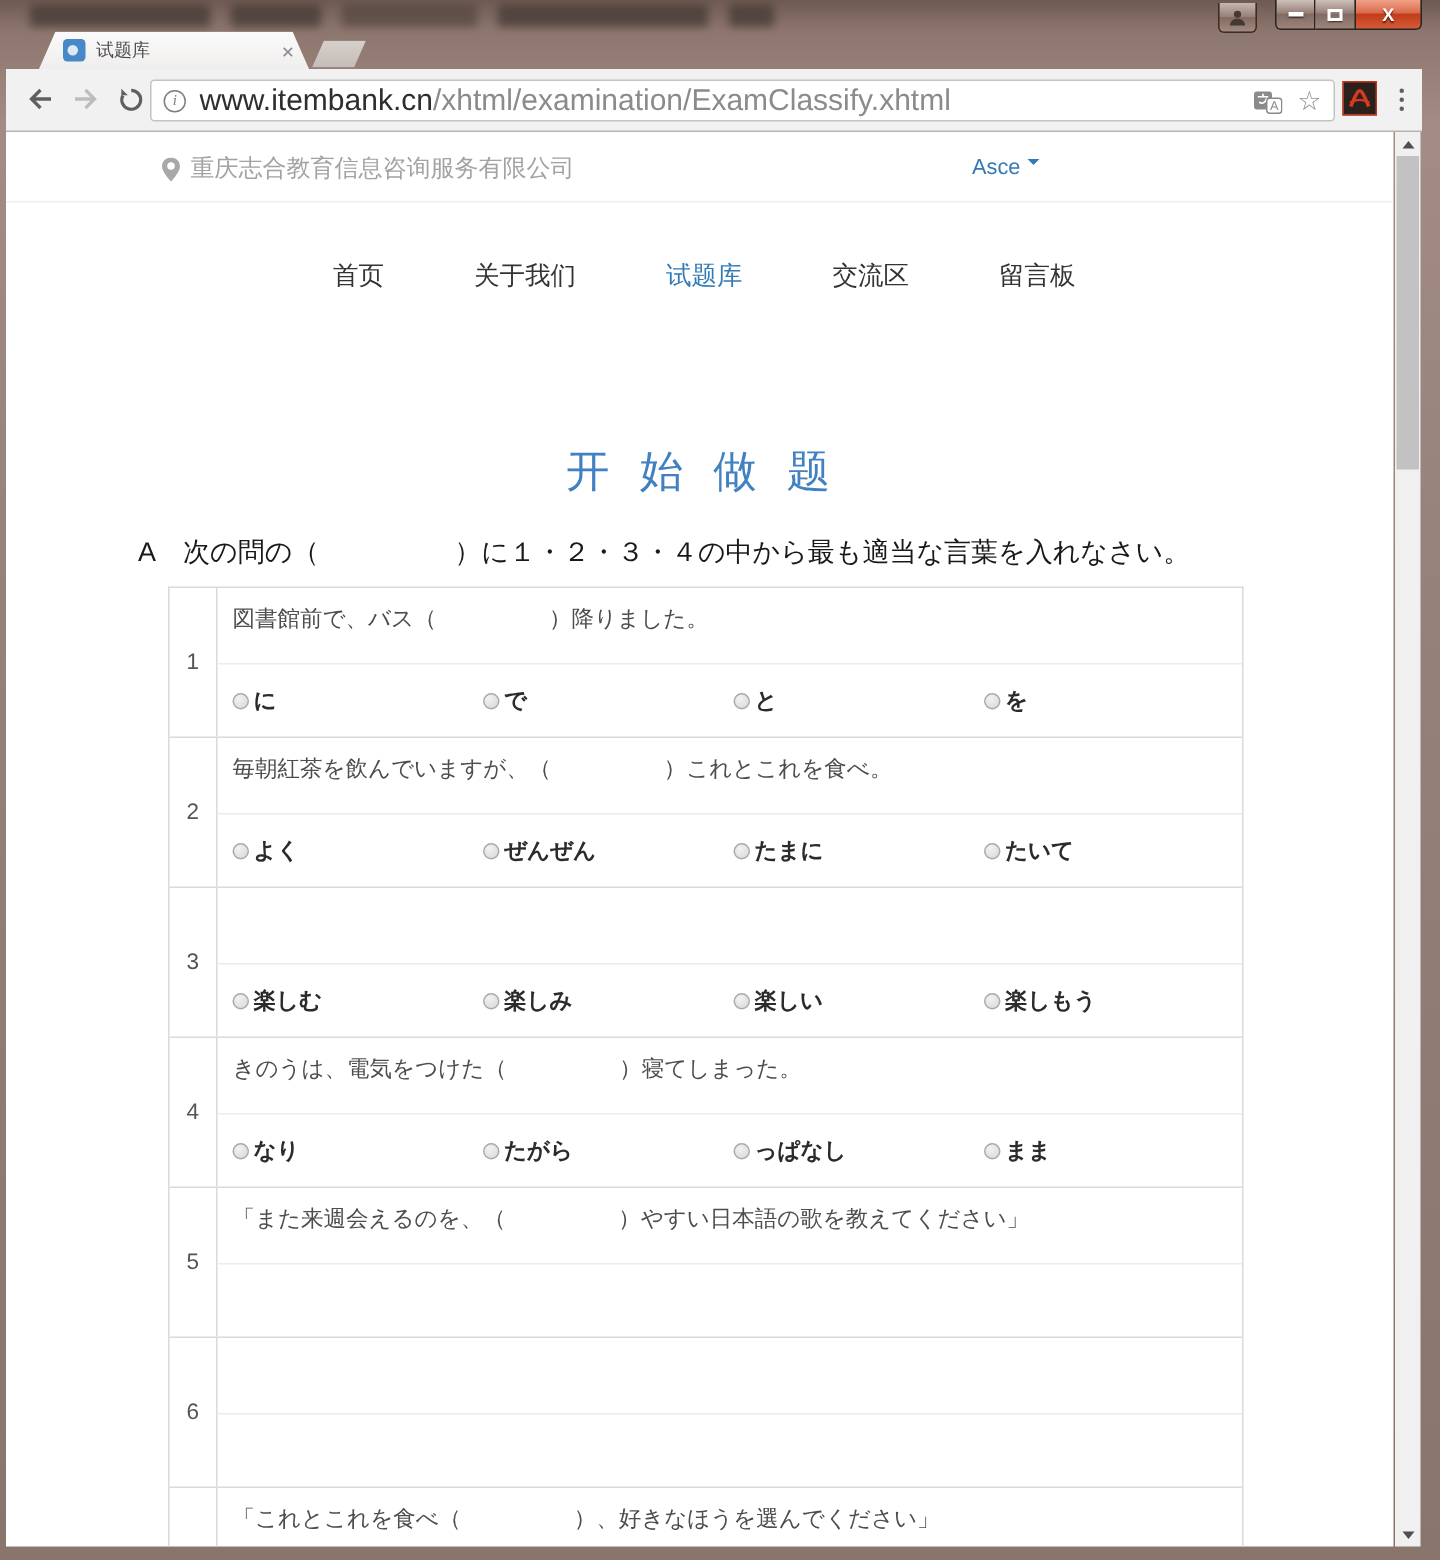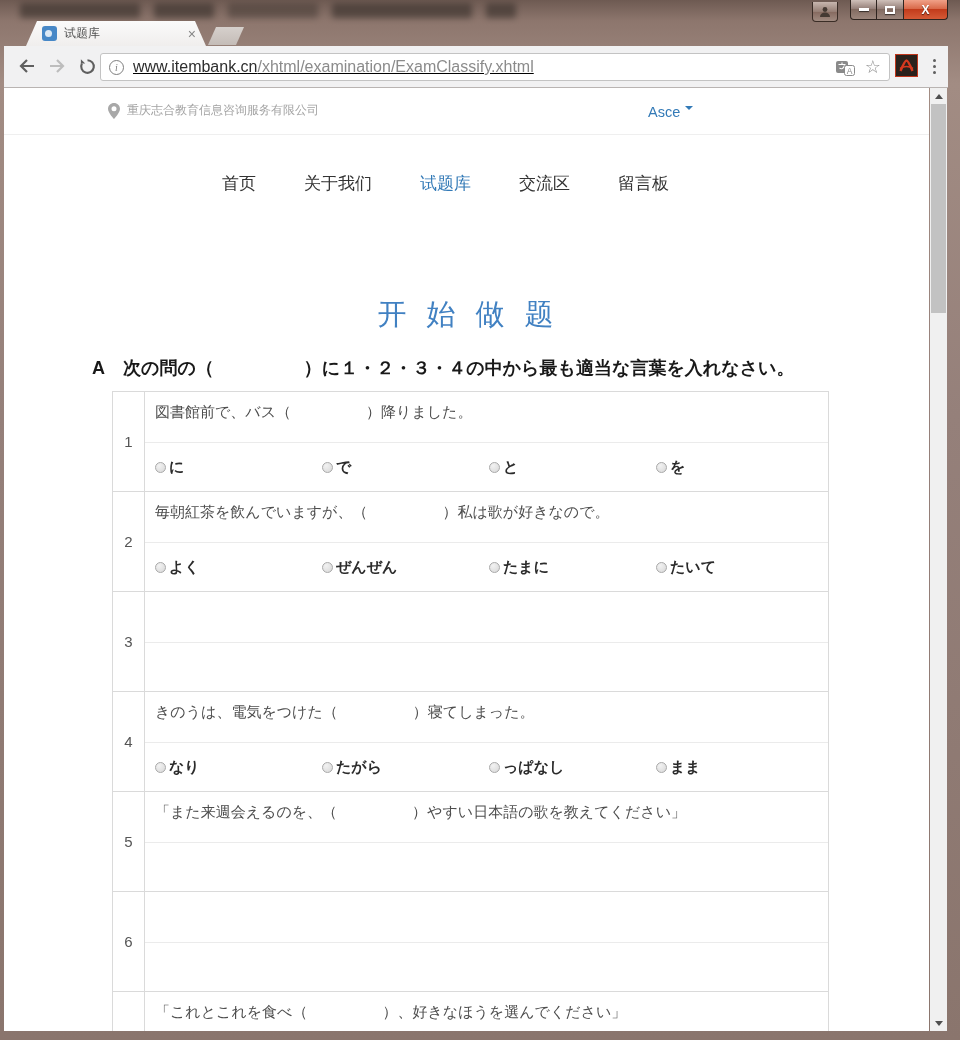--- a/index.html
+++ b/index.html
@@ -40,43 +40,43 @@
     background:linear-gradient(#d6d0cc,#c4bcb7);}
 
   
   .toolbar{position:absolute;left:4px;right:12px;top:46px;height:42px;background:#f1f1f2;
     border-bottom:1px solid #b9b4b2;}
   .navbtn{position:absolute;top:9px;width:22px;height:22px;display:flex;align-items:center;justify-content:center;}
   .omnibox{position:absolute;left:96px;top:7px;width:790px;height:28px;background:#fff;border:1px solid #c3c3c3;
     border-radius:3px;display:flex;align-items:center;padding:0 8px;}
   .info-badge{width:15px;height:15px;border:1px solid #7e7e7e;border-radius:50%;color:#7e7e7e;
     font-size:10px;font-style:italic;font-family:"Liberation Serif",serif;display:flex;align-items:center;justify-content:center;flex:0 0 auto;}
-  .urltext{margin-left:9px;font-size:16px;flex:1;white-space:nowrap;overflow:hidden;text-decoration:underline;}
+  .urltext{margin-left:9px;font-size:20px;flex:1;white-space:nowrap;overflow:hidden;}
   .url-host{color:#2e2e2e;}
   .url-path{color:#8b8b8b;}
   .omni-icon{margin-left:10px;flex:0 0 auto;display:flex;align-items:center;}
   .star{font-size:18px;color:#8f8f8f;line-height:1;}
   .ext-adobe{position:absolute;right:30px;top:8px;width:23px;height:23px;background:#2a211c;border:1px solid #c0361c;
     display:flex;align-items:center;justify-content:center;}
   .menu-dots{position:absolute;right:7px;top:9px;width:14px;height:22px;display:flex;flex-direction:column;align-items:center;justify-content:center;gap:3px;}
   .menu-dots i{width:3px;height:3px;border-radius:50%;background:#5f5f5f;}
 
   
   .page{position:absolute;left:4px;top:88px;width:925px;height:943px;background:#fff;overflow:hidden;}
   .page-header{position:relative;height:47px;border-bottom:1px solid #efefef;}
-  .company{position:absolute;left:104px;top:14px;display:flex;align-items:center;color:#a3a3a3;font-size:12px;}
+  .company{position:absolute;left:104px;top:14px;display:flex;align-items:center;color:#a3a3a3;font-size:16px;}
   .company svg{margin-right:7px;}
   .account{position:absolute;left:644px;top:16px;color:#337ab7;font-size:14.5px;display:flex;}
   .caret{width:0;height:0;border-left:4px solid transparent;border-right:4px solid transparent;border-top:4px solid #337ab7;margin-left:5px;margin-top:2px;}
-  .nav{position:absolute;left:218px;top:84px;display:flex;gap:48px;font-size:17px;color:#333;align-items:center;}
+  .nav{position:absolute;left:218px;top:84px;display:flex;gap:60px;font-size:17px;color:#333;align-items:center;}
   .nav .nav-item{cursor:default;white-space:nowrap;}
   .nav .active{color:#337ab7;}
   .main-title{position:absolute;top:207px;left:0;width:100%;text-align:center;color:#4181c2;
     font-size:29px;font-weight:500;letter-spacing:2px;word-spacing:8px;}
-  .sectionA{position:absolute;left:88px;top:268px;font-size:18px;font-weight:bold;color:#191919;white-space:nowrap;}
+  .sectionA{position:absolute;left:88px;top:268px;font-size:18px;font-weight:normal;color:#191919;white-space:nowrap;}
   .sectionA .slabel{margin-right:18px;}
 
   
   .qtable{position:absolute;left:108px;top:303px;width:717px;border-top:1px solid #dadada;
     border-left:1px solid #dadada;border-right:1px solid #dadada;}
   .qrow{height:100px;border-bottom:1px solid #dadada;display:flex;}
   .qnum{width:32px;border-right:1px solid #dadada;display:flex;align-items:center;justify-content:center;
     color:#555;font-size:15px;flex:0 0 auto;}
   .qbody{flex:1;position:relative;}
   .qtext{position:absolute;left:10px;right:8px;top:11px;font-size:15px;color:#4d4d4d;white-space:nowrap;overflow:hidden;}
@@ -226,21 +226,21 @@
               <div class="qopt c3">
                 <span class="radio"></span>
                 <span class="optlabel">を</span>
               </div>
             </div>
           </div>
         </div>
         <div class="qrow">
           <div class="qnum">2</div>
           <div class="qbody">
-            <div class="qtext">毎朝紅茶を飲んでいますが、（　　　　　）私は歌が好きなので。</div>
+            <div class="qtext">毎朝紅茶を飲んでいますが、（　　　　　）これとこれを食べ。</div>
             <div class="qdivider"></div>
             <div class="qopts">
               <div class="qopt c0">
                 <span class="radio"></span>
                 <span class="optlabel">よく</span>
               </div>
               <div class="qopt c1">
                 <span class="radio"></span>
                 <span class="optlabel">ぜんぜん</span>
               </div>
@@ -252,20 +252,38 @@
                 <span class="radio"></span>
                 <span class="optlabel">たいて</span>
               </div>
             </div>
           </div>
         </div>
         <div class="qrow">
           <div class="qnum">3</div>
           <div class="qbody">
             <div class="qdivider"></div>
+            <div class="qopts">
+              <div class="qopt c0">
+                <span class="radio"></span>
+                <span class="optlabel">楽しむ</span>
+              </div>
+              <div class="qopt c1">
+                <span class="radio"></span>
+                <span class="optlabel">楽しみ</span>
+              </div>
+              <div class="qopt c2">
+                <span class="radio"></span>
+                <span class="optlabel">楽しい</span>
+              </div>
+              <div class="qopt c3">
+                <span class="radio"></span>
+                <span class="optlabel">楽しもう</span>
+              </div>
+            </div>
           </div>
         </div>
         <div class="qrow">
           <div class="qnum">4</div>
           <div class="qbody">
             <div class="qtext">きのうは、電気をつけた（　　　　　）寝てしまった。</div>
             <div class="qdivider"></div>
             <div class="qopts">
               <div class="qopt c0">
                 <span class="radio"></span>

